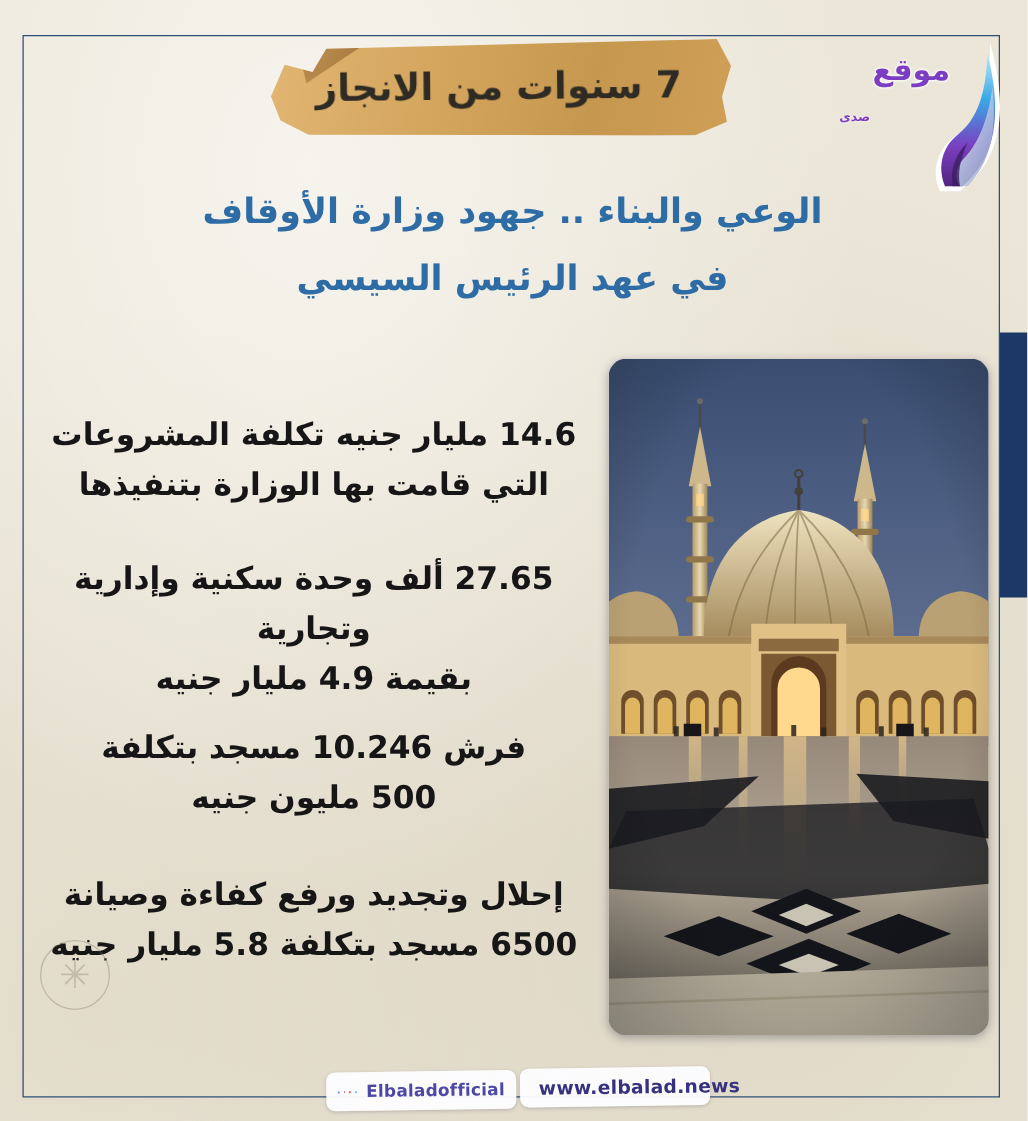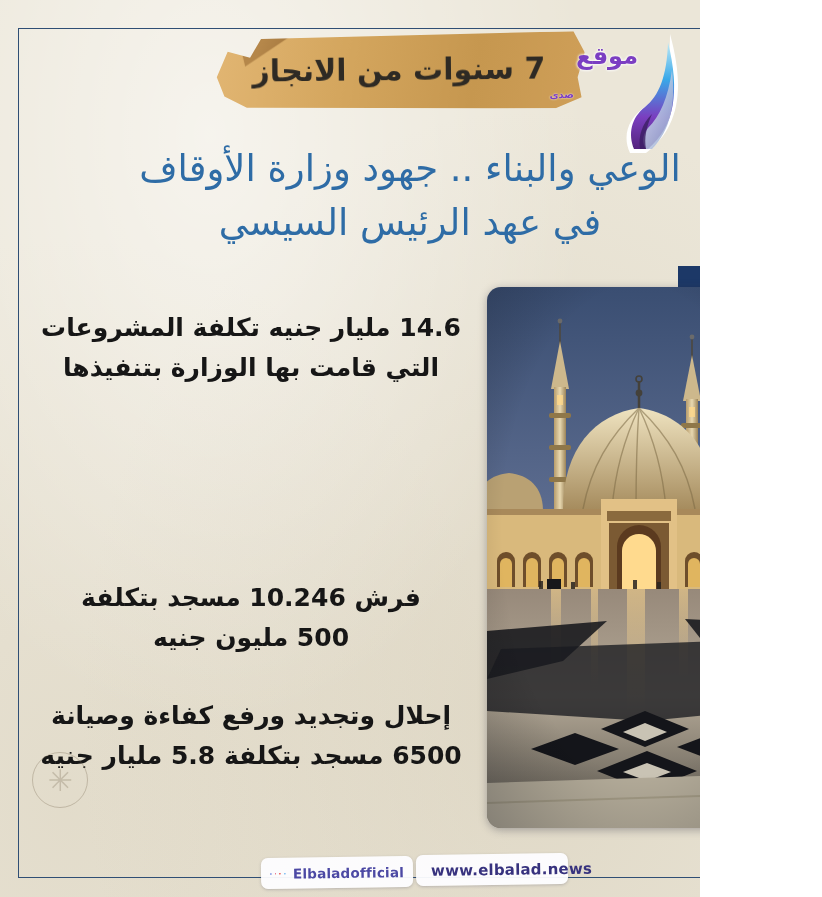--- a/index.html
+++ b/index.html
@@ -1,20 +1,20 @@
 <!DOCTYPE html>
 <html lang="ar"><head>
 <meta charset="utf-8">
 <style>
   * { margin:0; padding:0; box-sizing:border-box; }
   html,body { width:822px; height:897px; }
   body { font-family:"DejaVu Sans", sans-serif; }
 
   .page {
-    position:relative; width:700px; height:897px; overflow:hidden;
+    position:relative; width:822px; height:897px; overflow:hidden;
     background:
       radial-gradient(ellipse at 30% 15%, rgba(255,255,255,.55), transparent 55%),
       radial-gradient(ellipse at 75% 80%, rgba(201,190,164,.35), transparent 60%),
       radial-gradient(ellipse at 10% 90%, rgba(206,196,172,.30), transparent 50%),
       #ebe6d8;
   }
 
   
   .frame {
     position:absolute; left:18px; top:28px; width:782px; height:850px;
@@ -60,21 +60,21 @@
   .logo .word-name {
     position:absolute; top:38px; right:24px; font-size:50px; font-weight:700;
     color:#7b3ec2; text-shadow:0 0 4px #fff, 0 0 4px #fff; line-height:1.3;
   }
   .logo svg.feather { position:absolute; top:4px; right:-2px; }
 
   
   .title {
     position:absolute; top:142px; left:30px; width:760px;
     direction:rtl; text-align:center;
-    color:#2e6ca6; font-weight:400; font-size:37px; line-height:54px;
+    color:#2e6ca6; font-weight:700; font-size:28px; line-height:54px;
   }
 
   
   .tape-small {
     position:absolute; left:436px; top:265px; width:140px; height:43px;
     background:linear-gradient(100deg,#dfb univers3a 0%, #d8ac66 0%, #c49244 100%);
     clip-path:polygon(0 42%, 7% 8%, 95% 0, 100% 52%, 93% 100%, 5% 94%);
     transform:rotate(-10deg);
     z-index:5;
     filter: drop-shadow(0 2px 2px rgba(90,70,40,.35));
@@ -87,21 +87,21 @@
     box-shadow:0 2px 8px rgba(40,40,60,.35);
     z-index:2;
   }
 
   
   .stat {
     position:absolute; left:20px; width:462px;
     direction:rtl; text-align:center;
     color:#161616; font-weight:700; font-size:25px; line-height:40px;
   }
-  .stat-1 { top:308px; }
+  .stat-1 { top:328px; }
   .stat-2 { top:443px; }
   .stat-3 { top:578px; }
   .stat-4 { top:696px; }
 
   
   .watermark {
     position:absolute; left:32px; top:752px; width:56px; height:56px;
     border:1px solid rgba(125,112,88,.35); border-radius:50%;
     color:rgba(125,112,88,.30); font-size:30px; line-height:56px; text-align:center;
   }
@@ -305,20 +305,24 @@
 
   <div class="title">
     <div>الوعي والبناء .. جهود وزارة الأوقاف</div>
     <div>في عهد الرئيس السيسي</div>
   </div>
 
   <div class="stat stat-1">
     <div>14.6 مليار جنيه تكلفة المشروعات</div>
     <div>التي قامت بها الوزارة بتنفيذها</div>
   </div>
+  <div class="stat stat-2">
+    <div>27.65 ألف وحدة سكنية وإدارية وتجارية</div>
+    <div>بقيمة 4.9 مليار جنيه</div>
+  </div>
   <div class="stat stat-3">
     <div>فرش 10.246 مسجد بتكلفة</div>
     <div>500 مليون جنيه</div>
   </div>
   <div class="stat stat-4">
     <div>إحلال وتجديد ورفع كفاءة وصيانة</div>
     <div>6500 مسجد بتكلفة 5.8 مليار جنيه</div>
   </div>
 
   <div class="watermark">✳</div>

